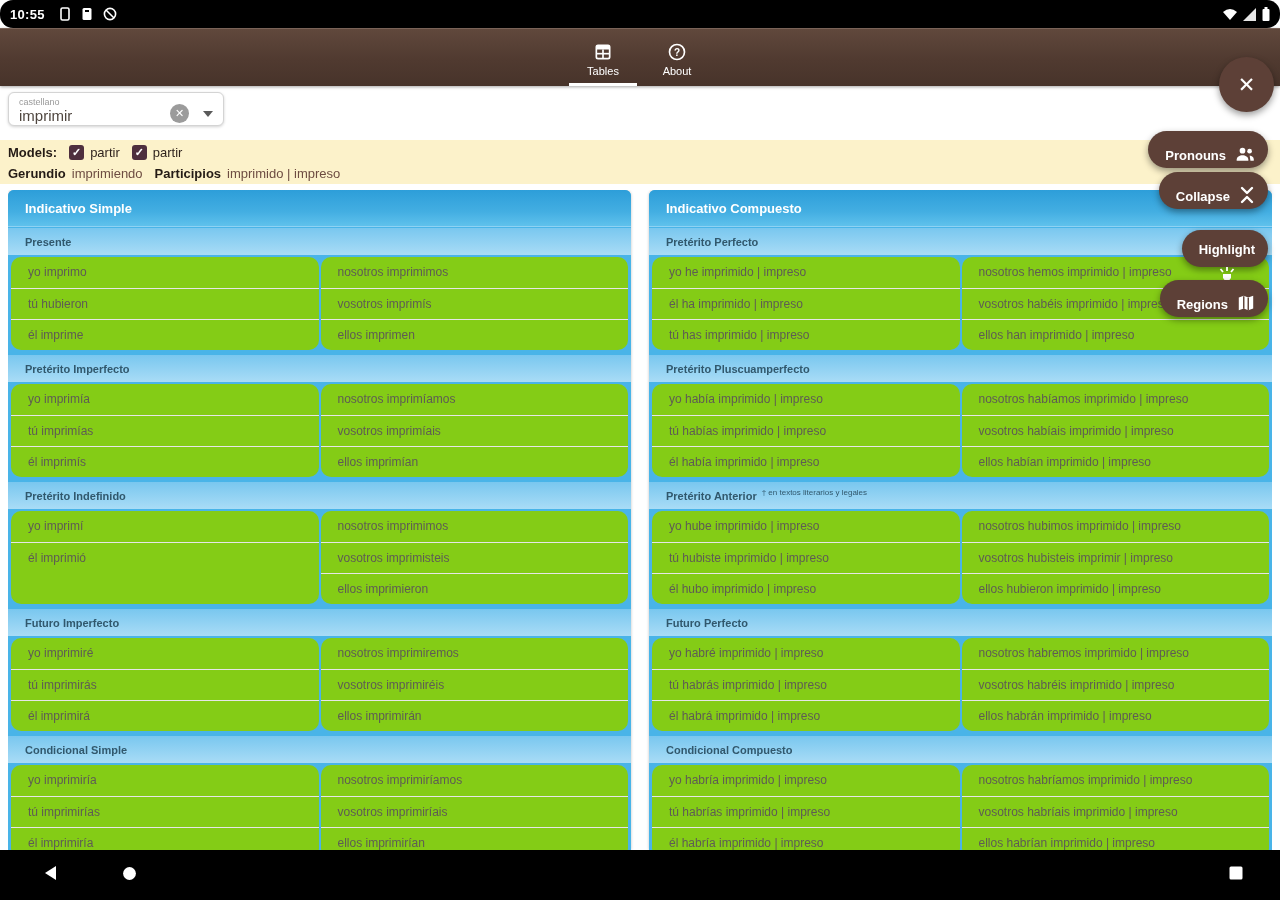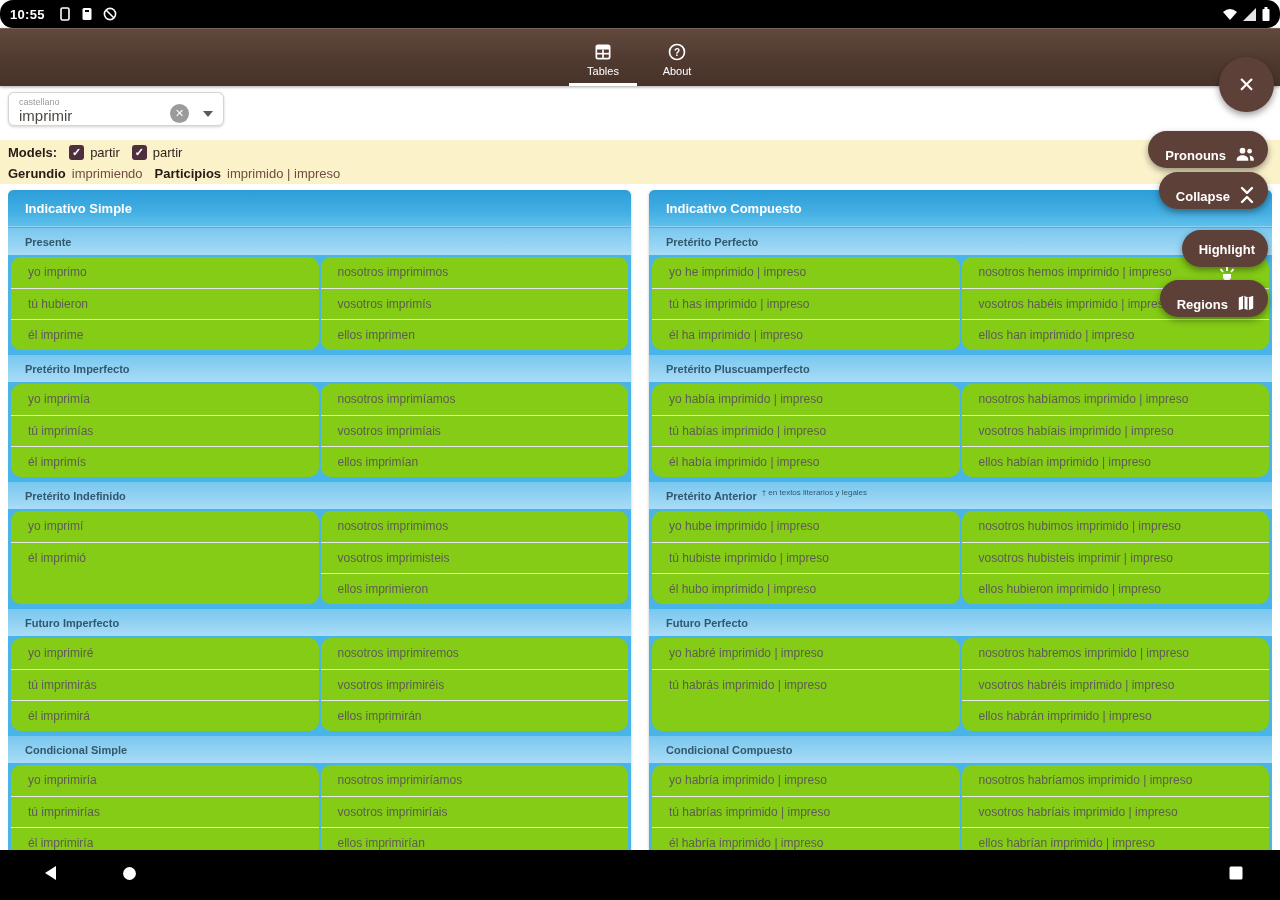--- a/index.html
+++ b/index.html
@@ -334,22 +334,22 @@
       </div>
     </section>
   <section class="conj-table">
       <div class="table-title">Indicativo Compuesto</div>
       <div class="tense-bar">
         <span>Pretérito Perfecto</span>
       </div>
       <div class="cards">
         <div class="card">
           <div class="cell">yo he imprimido | impreso</div>
+          <div class="cell">él ha imprimido | impreso</div>
           <div class="cell">tú has imprimido | impreso</div>
-          <div class="cell">él ha imprimido | impreso</div>
         </div>
         <div class="card">
           <div class="cell">nosotros hemos imprimido | impreso</div>
           <div class="cell">vosotros habéis imprimido | impreso</div>
           <div class="cell">ellos han imprimido | impreso</div>
         </div>
       </div>
       <div class="tense-bar">
         <span>Pretérito Pluscuamperfecto</span>
       </div>
@@ -381,20 +381,21 @@
           <div class="cell">ellos hubieron imprimido | impreso</div>
         </div>
       </div>
       <div class="tense-bar">
         <span>Futuro Perfecto</span>
       </div>
       <div class="cards">
         <div class="card">
           <div class="cell">yo habré imprimido | impreso</div>
           <div class="cell">tú habrás imprimido | impreso</div>
+          <div class="cell">él habrá imprimido | impreso</div>
         </div>
         <div class="card">
           <div class="cell">nosotros habremos imprimido | impreso</div>
           <div class="cell">vosotros habréis imprimido | impreso</div>
           <div class="cell">ellos habrán imprimido | impreso</div>
         </div>
       </div>
       <div class="tense-bar">
         <span>Condicional Compuesto</span>
       </div>

